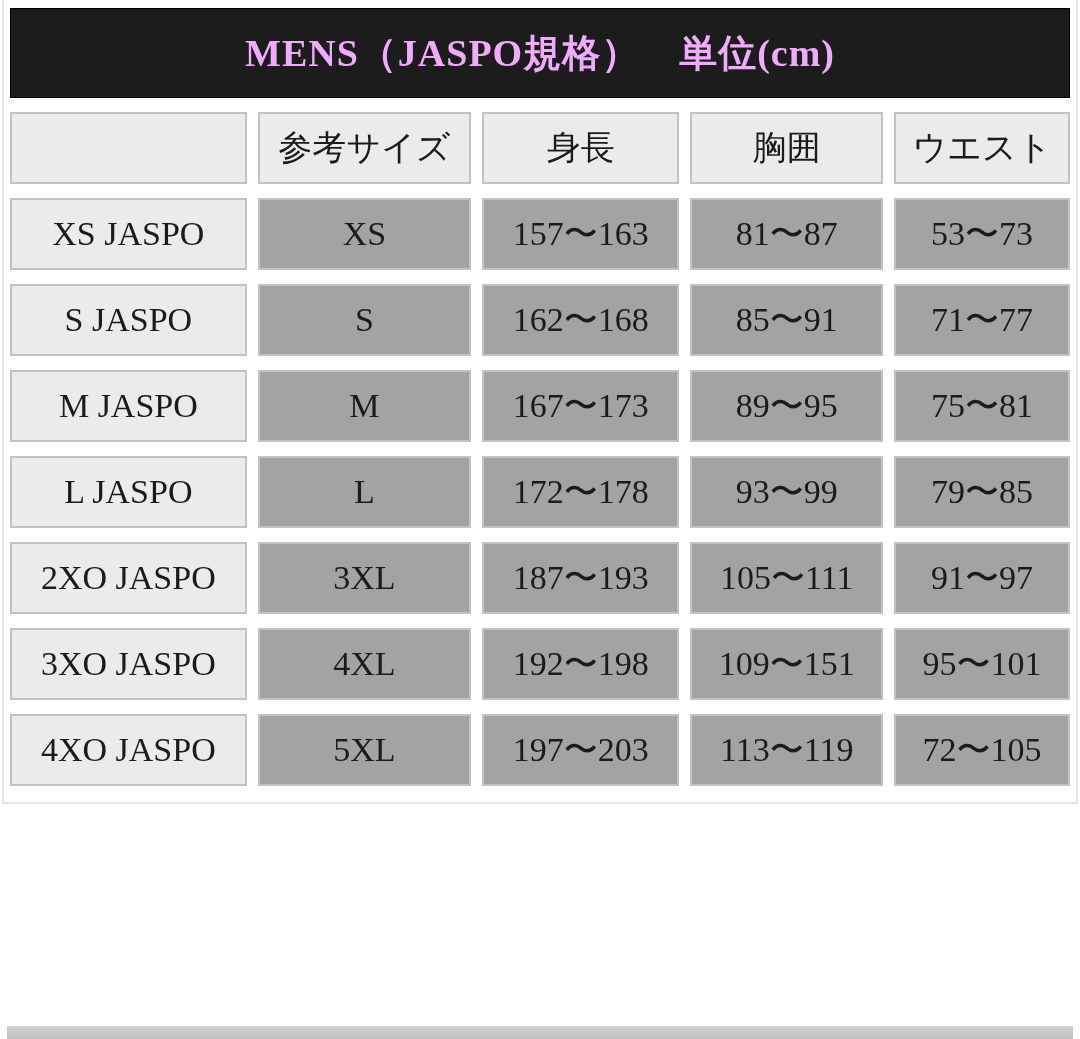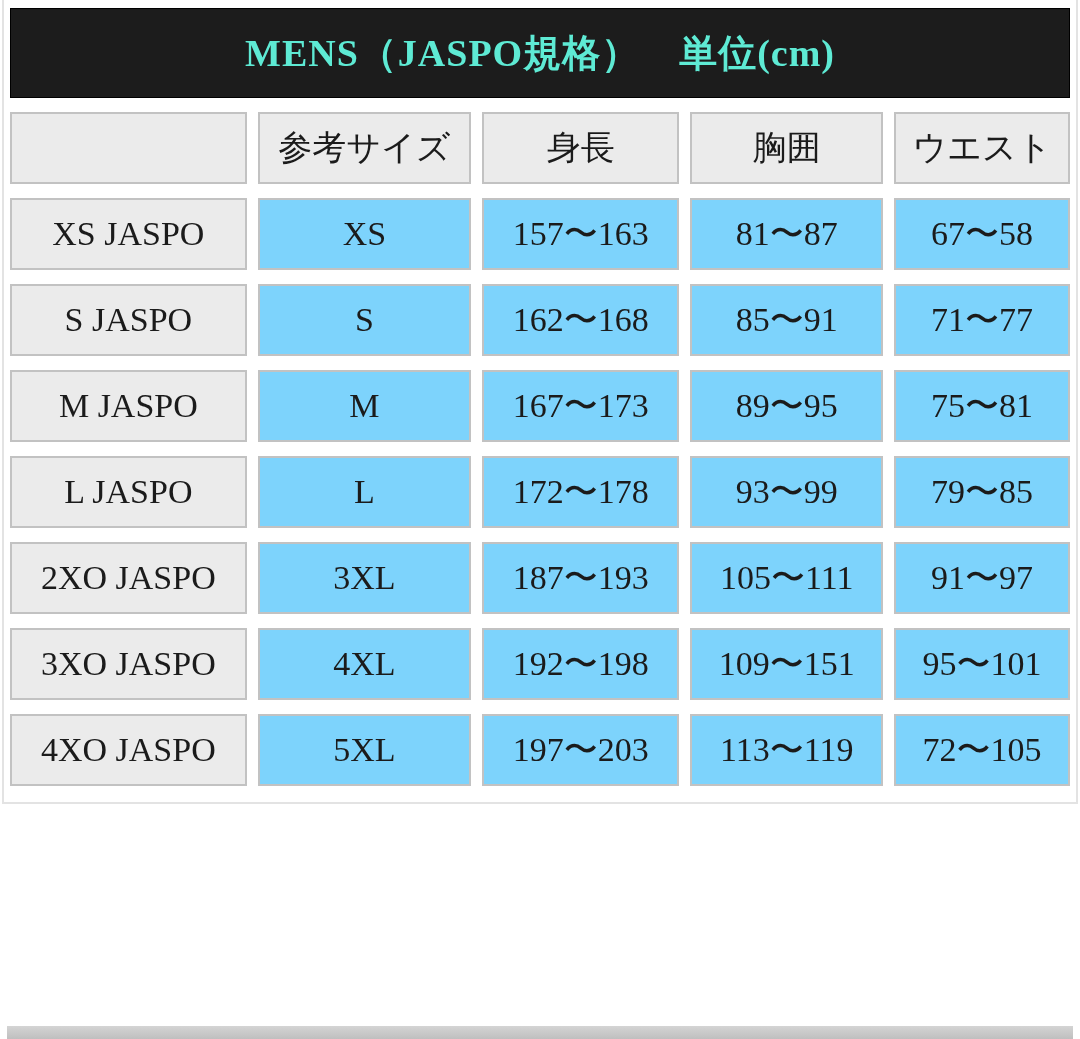--- a/index.html
+++ b/index.html
@@ -20,41 +20,41 @@
     background: #ffffff;
     padding: 8px 6px 2px 6px;
   }
   .title-bar {
     height: 88px;
     background: #1c1c1c;
     border: 1px solid #000000;
     display: flex;
     align-items: center;
     justify-content: center;
-    color: #5eead4;
+    color: #f0abfc;
     font-size: 38px;
     font-weight: bold;
     letter-spacing: 1px;
   }
   table.size-table {
     table-layout: fixed;
     border-collapse: separate;
     border-spacing: 11px 14px;
     width: calc(100% + 22px);
     margin: 0 -11px;
   }
   .size-table th, .size-table td {
     border: 2px solid #c2c2c2;
     height: 66px;
     text-align: center;
     vertical-align: middle;
     font-size: 34px;
     font-weight: normal;
     color: #1b1b1b;
-    background: #7dd3fc;
+    background: #a3a3a3;
     overflow: hidden;
     white-space: nowrap;
   }
   .size-table .lbl {
     background: #ebebeb;
   }
   .bottom-bar {
     position: absolute;
     left: 7px;
     right: 7px;
@@ -86,21 +86,21 @@
         <th class="lbl">胸囲</th>
         <th class="lbl">ウエスト</th>
       </tr>
     </thead>
     <tbody>
       <tr>
         <td class="lbl">XS JASPO</td>
         <td>XS</td>
         <td>157〜163</td>
         <td>81〜87</td>
-        <td>67〜58</td>
+        <td>53〜73</td>
       </tr>
       <tr>
         <td class="lbl">S JASPO</td>
         <td>S</td>
         <td>162〜168</td>
         <td>85〜91</td>
         <td>71〜77</td>
       </tr>
       <tr>
         <td class="lbl">M JASPO</td>

